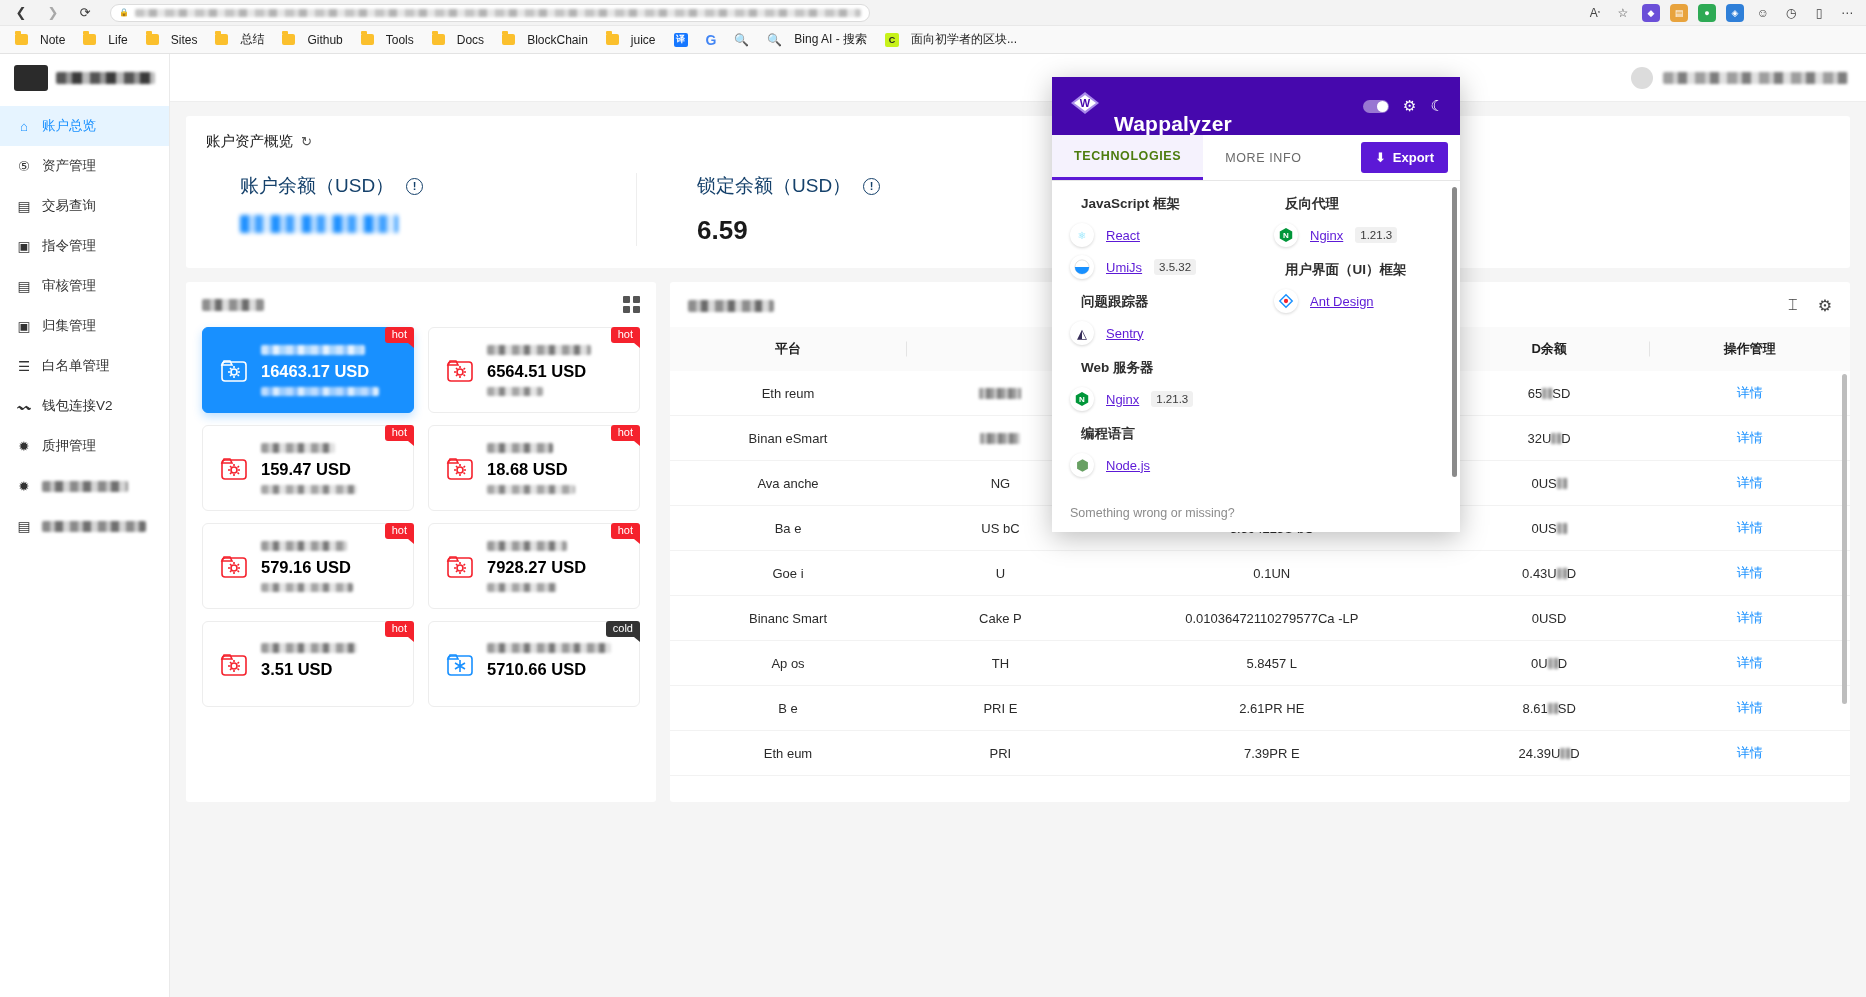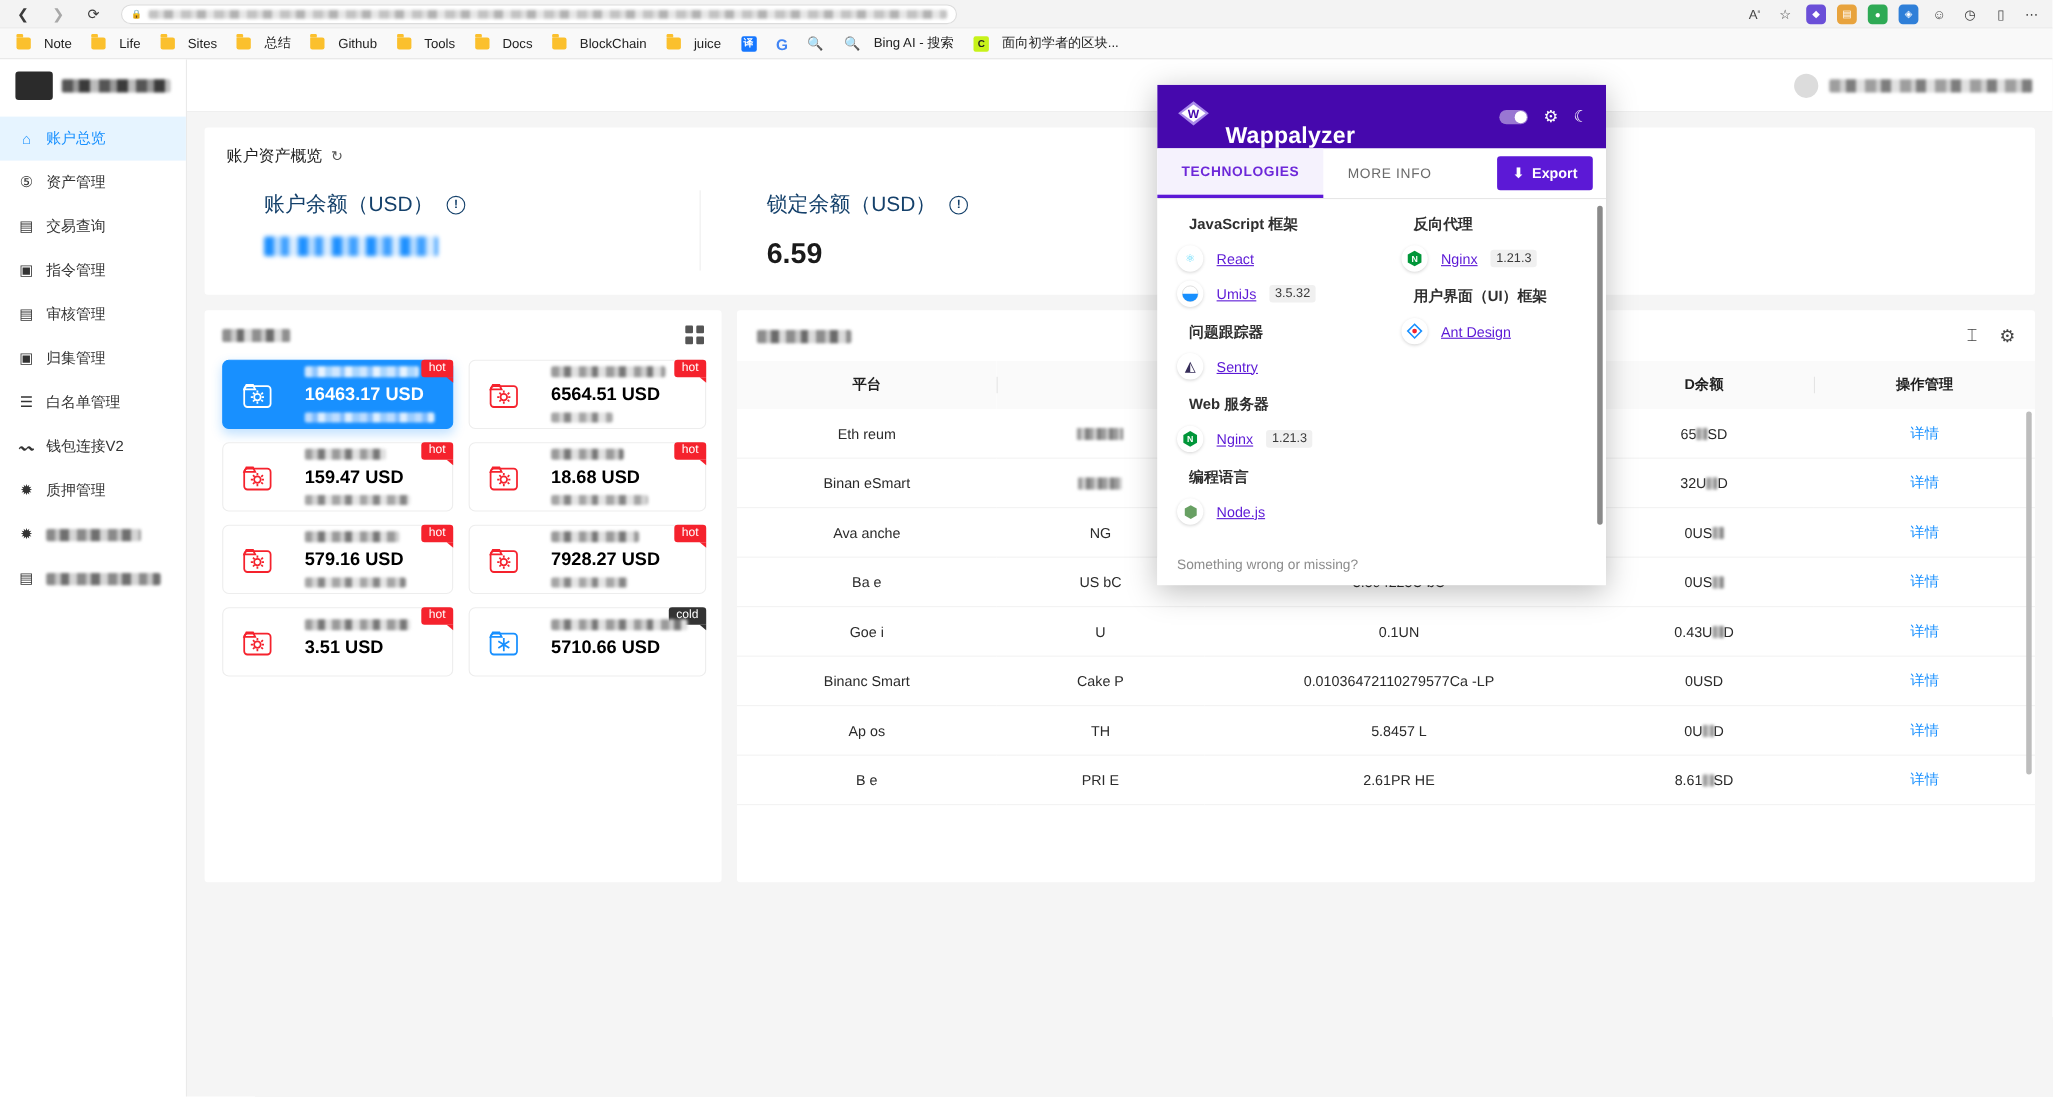--- a/index.html
+++ b/index.html
@@ -105,22 +105,22 @@
     padding: 14px 16px; position: relative; }
   .cards-head { display:flex; align-items:center; justify-content:space-between;
     margin-bottom: 14px; }
   .ch-blur { height: 12px; width: 62px;
     background: repeating-linear-gradient(90deg,#8f8f8f 0 8px,#c9c9c9 8px 13px,#6c6c6c 13px 20px,#dcdcdc 20px 27px);
     filter: blur(1.5px); border-radius:2px; }
   .grid-ic { display:grid; grid-template-columns: 7px 7px; grid-template-rows: 7px 7px;
     gap:3px; }
   .grid-ic i { background:#555; display:block; border-radius:1px; }
   .card-grid { display:grid; grid-template-columns: 1fr 1fr; gap: 12px 14px; }
-  .card { height: 63px; border:1px solid #ededed; border-radius: 6px;
-    position: relative; display:flex; align-items:center; gap: 28px;
+  .card { height: 86px; border:1px solid #ededed; border-radius: 6px;
+    position: relative; display:flex; align-items:center; gap: 12px;
     padding: 0 16px; background:#fff; }
   .card.sel { background:#1890ff; border-color:#1890ff; color:#fff;
     box-shadow: 0 4px 10px rgba(24,144,255,.28); }
   .card-ic { width: 30px; height: 28px; flex:none; position:relative; }
   .chip { position:absolute; top:-1px; right:-1px; font-size: 11px;
     padding: 2px 7px 3px; color:#fff; border-radius: 3px 3px 0 3px; line-height:1; }
   .chip.hot { background:#f5222d; }
   .chip.cold { background:#333; }
   .chip::after { content:''; position:absolute; right:0; bottom:-5px; width:0; height:0;
     border-left: 6px solid transparent; border-top: 5px solid currentColor; }
@@ -173,21 +173,21 @@
   .wapp-hd-right { margin-left:auto; display:flex; align-items:center; gap: 14px; }
   .toggle { width: 26px; height: 13px; border-radius: 7px; background: rgba(255,255,255,.45);
     position: relative; }
   .toggle::after { content:''; position:absolute; right:1px; top:1px; width:11px; height:11px;
     border-radius:50%; background:#fff; }
   .wh-ic { color:#fff; font-size: 15px; display:flex; }
   .wapp-tabs { height: 46px; display:flex; align-items:stretch; border-bottom:1px solid #e6e6e6;
     background:#fff; position:relative; }
   .wtab { display:flex; align-items:center; padding: 0 22px; font-size: 12.5px;
     letter-spacing:.6px; color:#6a6a6a; cursor:pointer; }
-  .wtab.active { color:#6d28d9; background:#f5f2fd; border-bottom: 3px solid #5c19d6; font-weight: bold;}
+  .wtab.active { color:#4d7c0f; background:#f5f2fd; border-bottom: 3px solid #5c19d6; font-weight: bold;}
   .export-btn { margin: 7px 12px 7px auto; background:#5c19d6; color:#fff;
     border-radius: 3px; padding: 0 14px; display:flex; align-items:center; gap:7px;
     font-size: 13px; font-weight:bold; height: 31px; cursor:pointer; }
   .wapp-body { flex:1; display:flex; padding: 14px 0 0; position:relative; overflow:hidden; }
   .wcol { flex:1; padding: 0 18px; }
   .wgroup-t { font-size: 13.5px; font-weight:bold; color:#2f2f2f; margin: 10px 11px 6px; }
   .wgroup:first-child .wgroup-t { margin-top: 0; }
   .wrow { display:flex; align-items:center; gap: 12px; height: 32px; }
   .wicon { width: 24px; height: 24px; border-radius:50%; background:#fff;
     box-shadow: 0 1px 3px rgba(0,0,0,.16); display:flex; align-items:center;
@@ -586,20 +586,27 @@
                 <td><span>0U</span><span class="bt" style="width:10px"></span><span>D</span></td>
                 <td class="lnk">详情</td>
               </tr>
               <tr>
                 <td>B e</td>
                 <td>PRI E</td>
                 <td>2.61PR HE</td>
                 <td><span>8.61</span><span class="bt" style="width:10px"></span><span>SD</span></td>
                 <td class="lnk">详情</td>
               </tr>
+              <tr>
+                <td>Eth eum</td>
+                <td>PRI</td>
+                <td>7.39PR E</td>
+                <td><span>24.39U</span><span class="bt" style="width:10px"></span><span>D</span></td>
+                <td class="lnk">详情</td>
+              </tr>
 
             </tbody>
           </table>
           <div class="tb-scroll"></div>
         </div>
 
       </div>
     </div>
 
     <div class="wapp">

